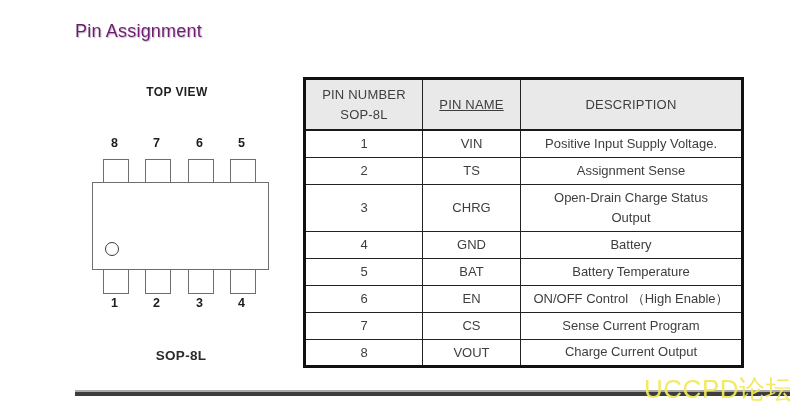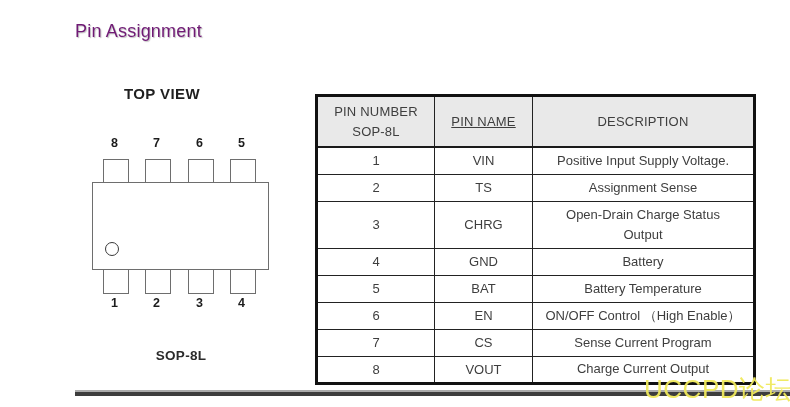--- a/index.html
+++ b/index.html
@@ -23,25 +23,25 @@
     top: 21px;
     font-size: 18px;
     font-weight: 400;
     color: #701a75;
     text-shadow: 1px 1px 1px rgba(120,120,120,0.45);
     letter-spacing: 0.2px;
   }
 
   
   .top-view-label {
-    left: 116px;
+    left: 131px;
     top: 85px;
     width: 92px;
     text-align: center;
-    font-size: 15px;
+    font-size: 12px;
     font-weight: bold;
     color: #1f1f1f;
     letter-spacing: 0.4px;
   }
   .package-label {
     left: 130px;
     top: 348px;
     width: 102px;
     text-align: center;
     font-size: 13.5px;
@@ -94,23 +94,22 @@
     height: 12px;
     border: 1.5px solid #3a3a3a;
     border-radius: 50%;
     background: #ffffff;
     z-index: 3;
   }
 
   
   .pin-table-wrap {
     left: 303px;
-    top: 94px;
+    top: 77px;
     z-index: 1;
-    margin-left: 12px;
   }
   table.pin-table {
     border-collapse: collapse;
     table-layout: fixed;
     border: 3px solid #111111;
     background: #ffffff;
   }
   table.pin-table th, table.pin-table td {
     border: 1px solid #222222;
     text-align: center;

